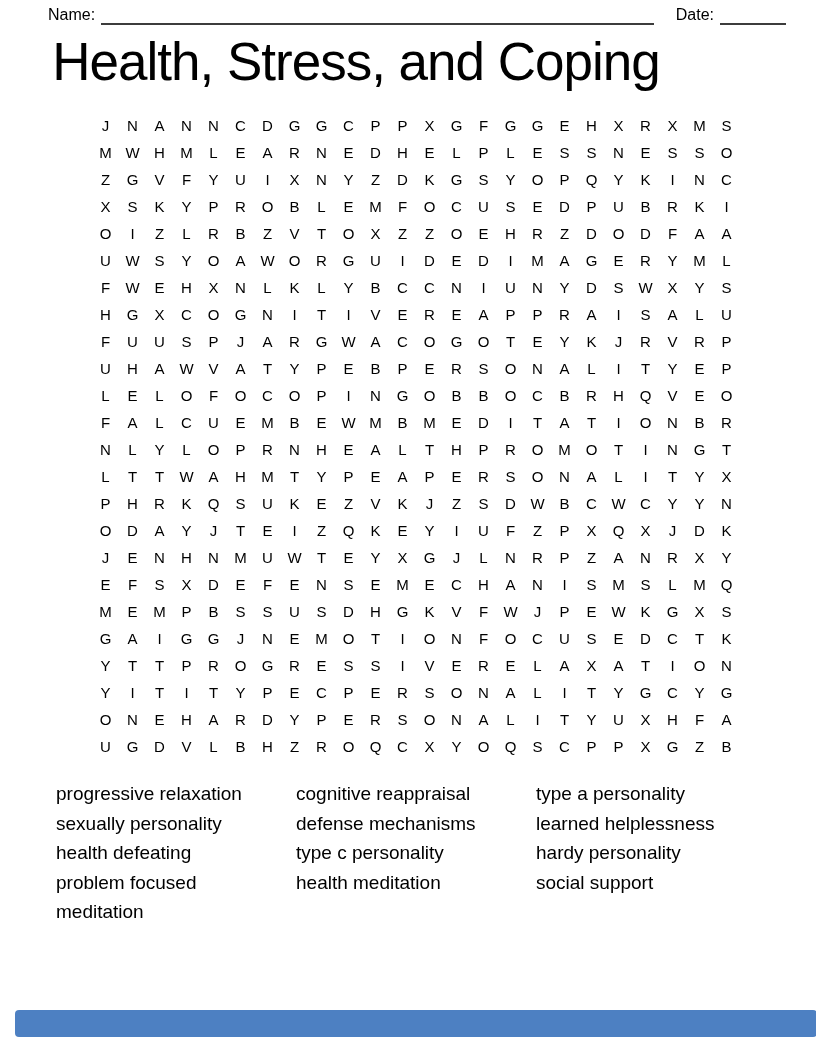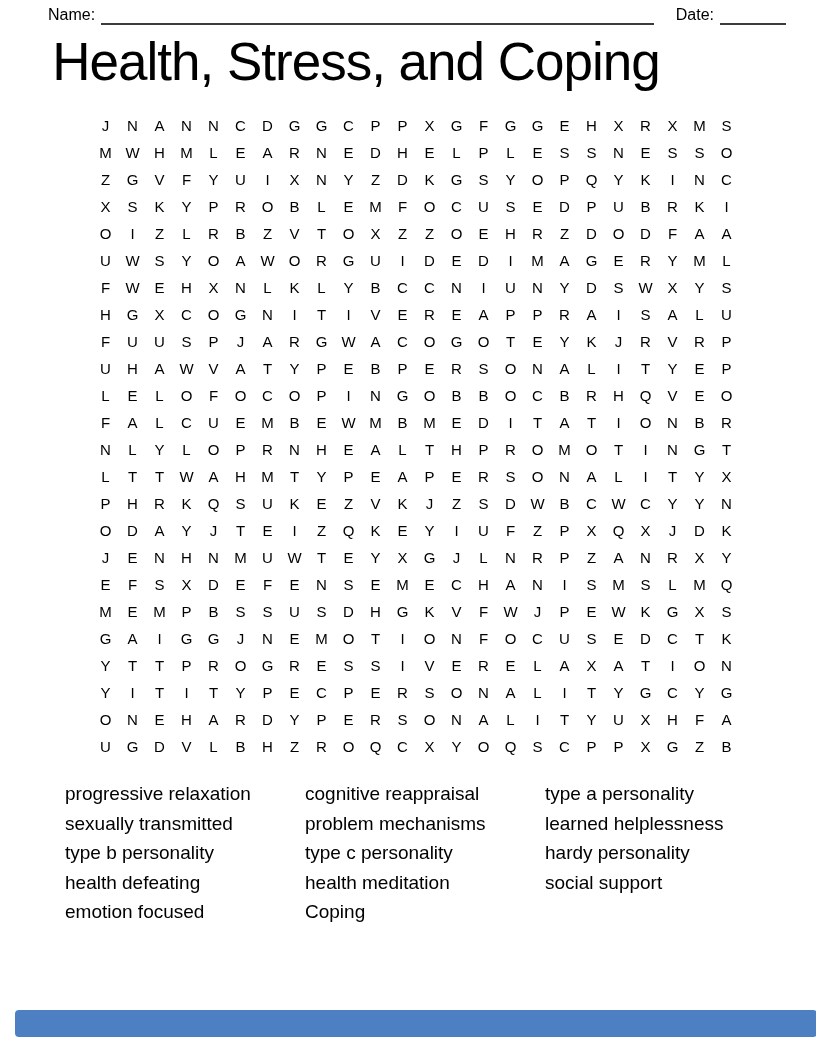--- a/index.html
+++ b/index.html
@@ -69,21 +69,21 @@
     align-items: center;
     justify-content: center;
     font-size: 15px;
     font-weight: 400;
   }
 
   
   .word-list {
     position: absolute;
     top: 779px;
-    left: 57px;
+    left: 48px;
     display: flex;
   }
   .word-col { width: 240px; }
   .word {
     font-size: 19px;
     line-height: 29.5px;
     white-space: nowrap;
   }
 
   
@@ -686,31 +686,30 @@
       <span class="cell">P</span>
       <span class="cell">X</span>
       <span class="cell">G</span>
       <span class="cell">Z</span>
       <span class="cell">B</span>
     </div>
 
   <div class="word-list">
       <div class="word-col">
         <div class="word">progressive relaxation</div>
-        <div class="word">sexually transmitted</div>
-        <div class="word">type b personality</div>
+        <div class="word">sexually personality</div>
         <div class="word">health defeating</div>
-        <div class="word">emotion focused</div>
+        <div class="word">problem focused</div>
+        <div class="word">meditation</div>
       </div>
       <div class="word-col">
         <div class="word">cognitive reappraisal</div>
-        <div class="word">problem mechanisms</div>
+        <div class="word">defense mechanisms</div>
         <div class="word">type c personality</div>
         <div class="word">health meditation</div>
-        <div class="word">Coping</div>
       </div>
       <div class="word-col">
         <div class="word">type a personality</div>
         <div class="word">learned helplessness</div>
         <div class="word">hardy personality</div>
         <div class="word">social support</div>
       </div>
     </div>
 
   <div class="footer-bar" style="background: rgb(77, 128, 194);"></div>

